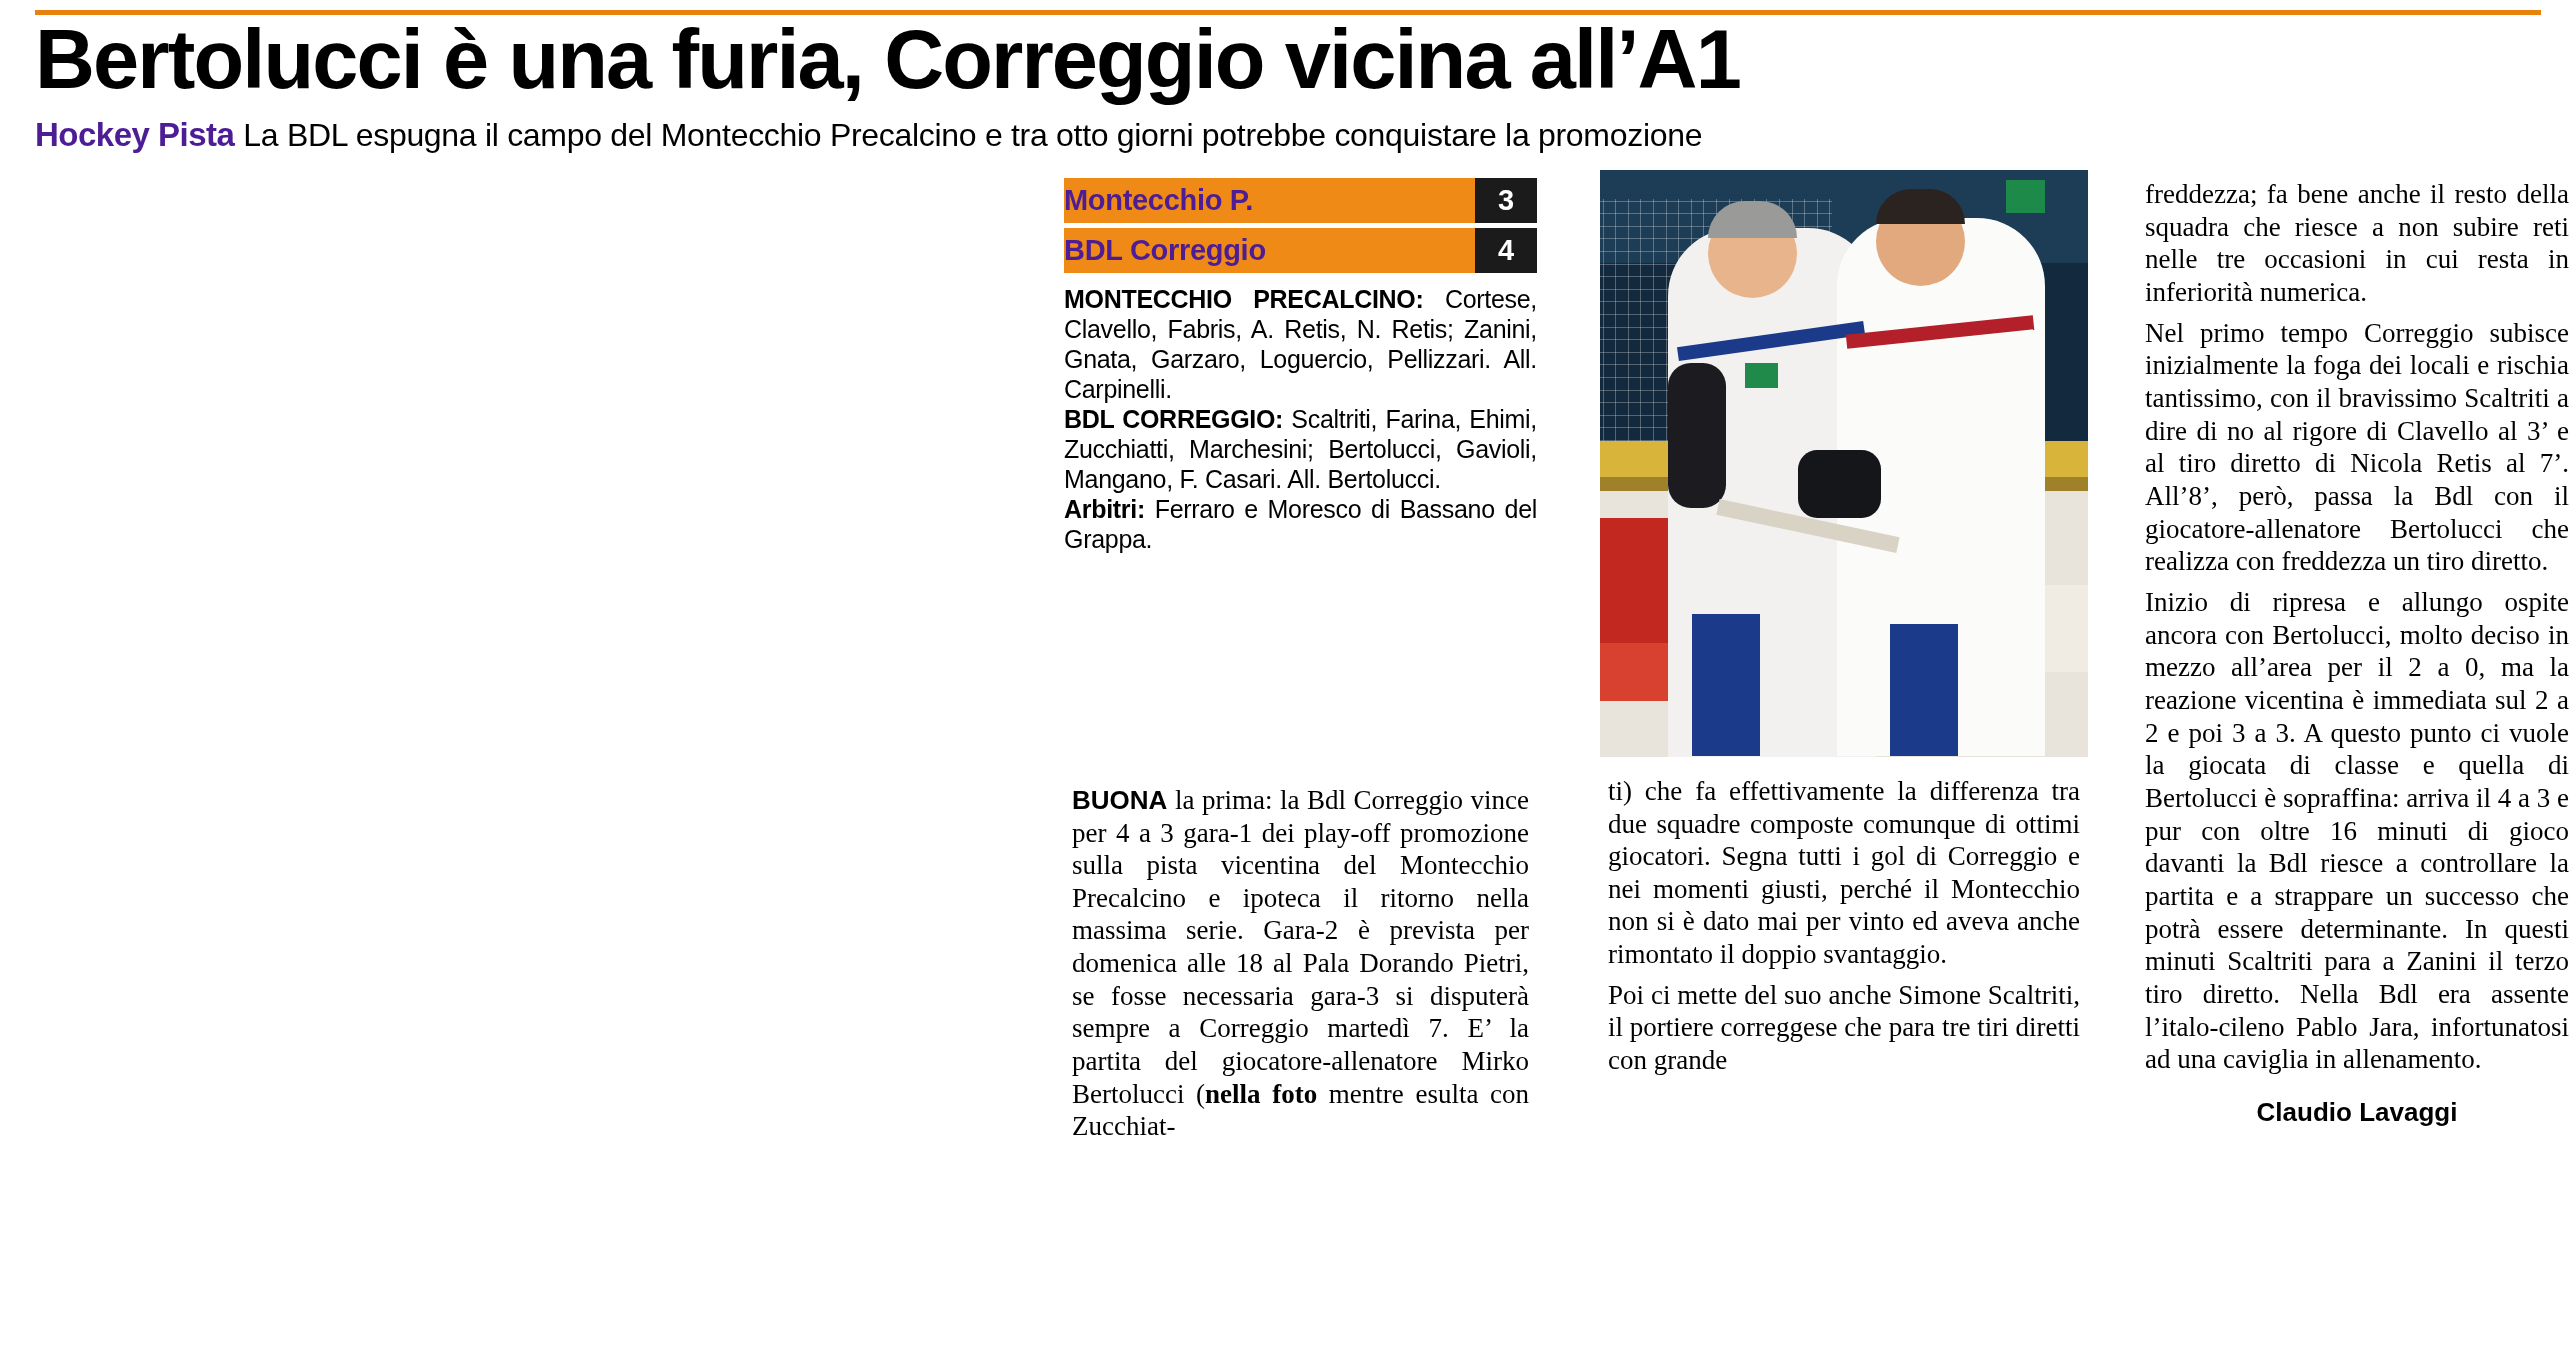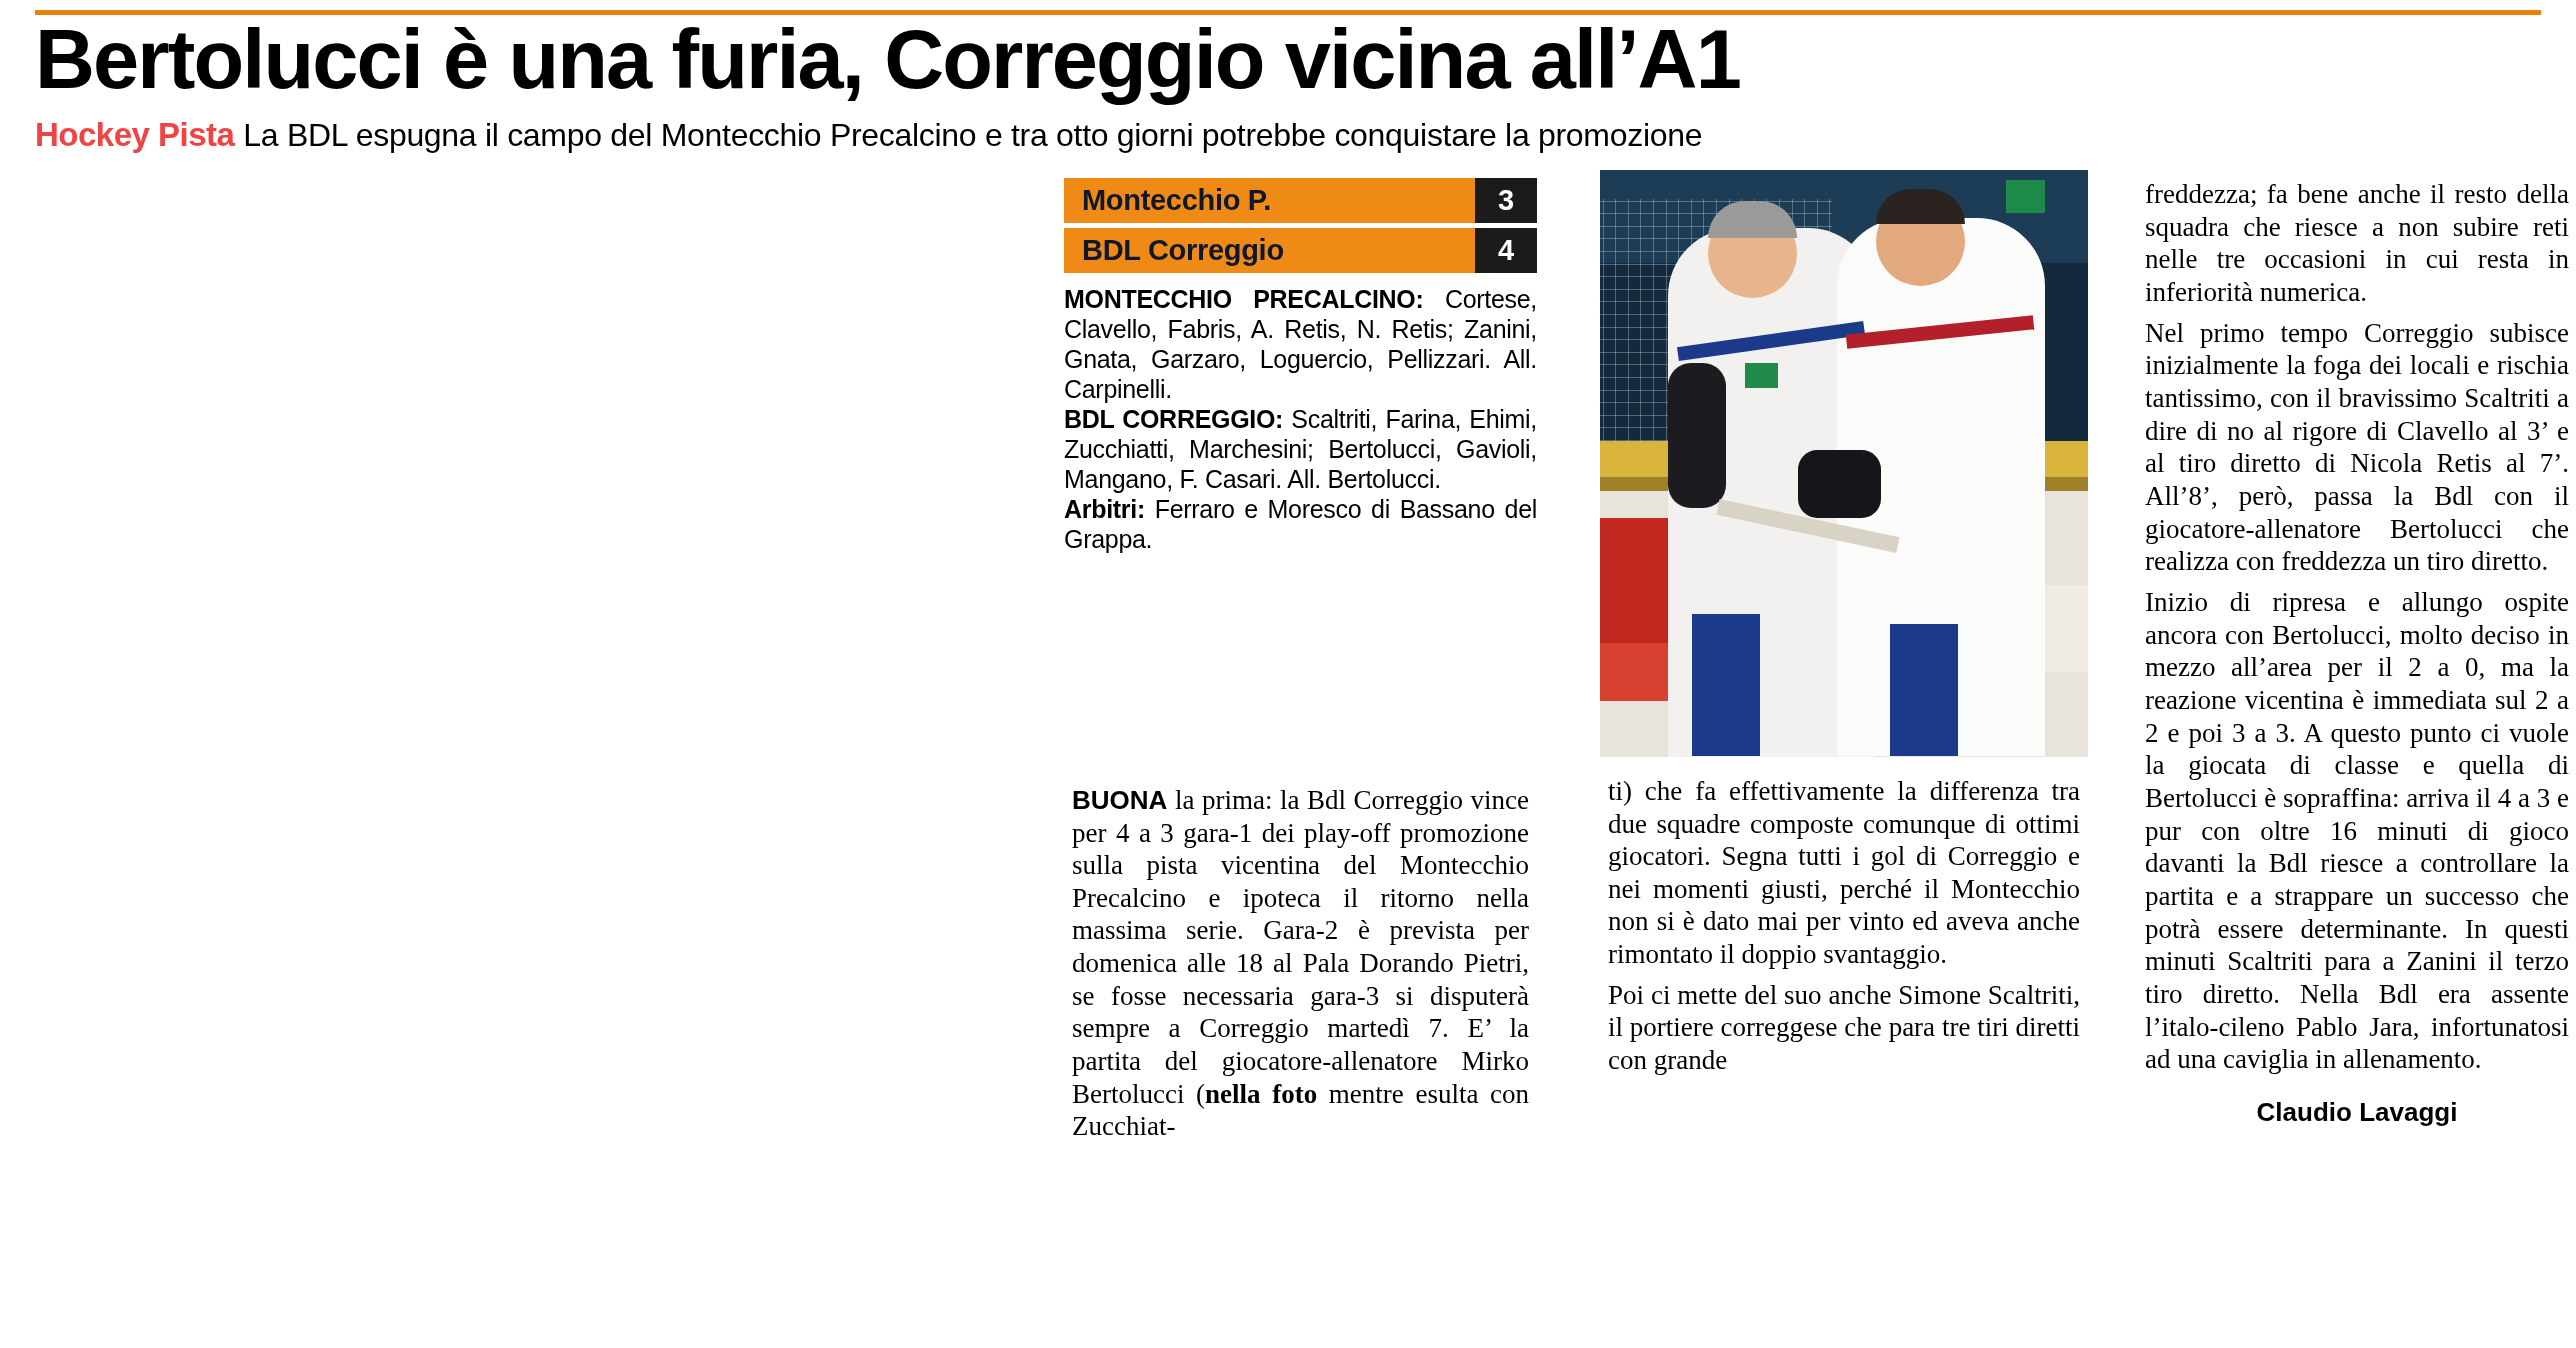--- a/index.html
+++ b/index.html
@@ -28,41 +28,41 @@
     margin-top:4px;
     white-space:nowrap;
   }
   .subhead{
     margin-top:17.4px;
     font-size:32px;
     line-height:1.05;
     white-space:nowrap;
   }
   .subhead .kicker{
-    color:#ef4444;font-weight:bold;font-size:33px;letter-spacing:-0.5px;
+    color:#4c1d95;font-weight:bold;font-size:33px;letter-spacing:-0.5px;
   }
   .subhead .sub-text{font-weight:normal;letter-spacing:-0.3px;}
 
   .content{
     position:relative;
     margin-top:25px;
     height:1150px;
   }
 
   
   .col1{
     position:absolute;left:1029px;top:0;width:473px;
   }
   .scorebox{width:473px;}
   .scorerow{
     display:flex;align-items:stretch;margin-bottom:4.8px;height:45px;
   }
   .scorerow .team{
-    flex:1;background:#ef8a17;color:#0f172a;font-weight:bold;font-size:29px;
-    display:flex;align-items:center;padding-left:18px;letter-spacing:-0.3px;
+    flex:1;background:#ef8a17;color:#4c1d95;font-weight:bold;font-size:29px;
+    display:flex;align-items:center;padding-left:0;letter-spacing:-0.3px;
   }
   .scorerow .goals{
     width:62px;background:#1b1b1b;color:#fff;font-weight:bold;font-size:29px;
     display:flex;align-items:center;justify-content:center;
   }
   .lineups{
     margin-top:11.6px;
     font-family:"Liberation Sans", sans-serif;
     font-size:25px;line-height:1.20;
     text-align:justify;

